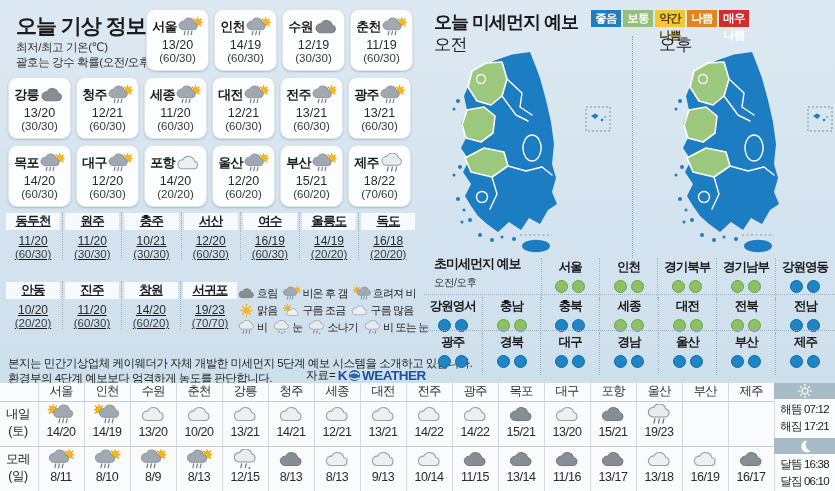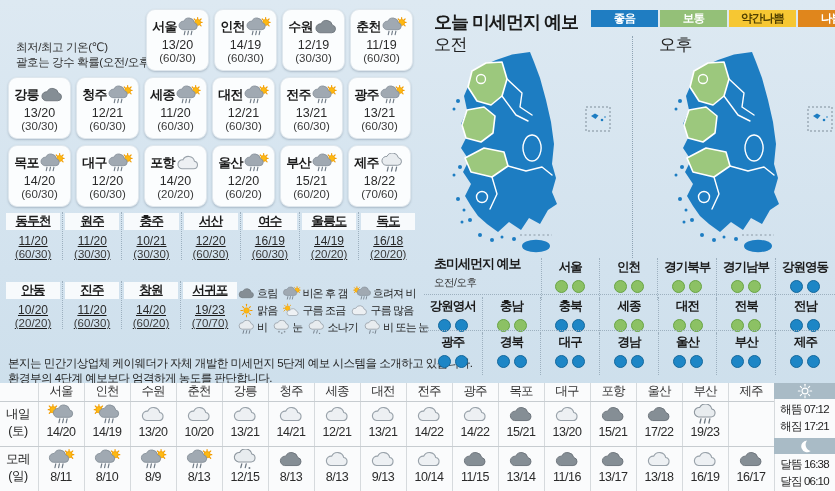--- a/index.html
+++ b/index.html
@@ -29,21 +29,21 @@
   .lgicon{width:19px;height:15px;margin-right:1px;flex:none;}
   .lglabel{font-size:11px;color:#222;letter-spacing:-0.8px;white-space:nowrap;}
   .footer{position:absolute;left:8px;font-size:11.5px;color:#222;letter-spacing:-0.5px;}
   .source{position:absolute;left:306px;top:368px;display:flex;align-items:center;}
   .srclabel{font-size:11.5px;color:#222;margin-right:2px;}
   .brand{color:#1d4f9e;font-weight:bold;font-size:13.5px;letter-spacing:-0.5px;display:flex;align-items:center;}
   .globe{width:13px;height:13px;margin:0 1px;}
   
   .rtitle{position:absolute;left:434px;top:10px;font-size:18px;font-weight:bold;letter-spacing:-1px;}
   .levels{position:absolute;left:591px;top:10px;display:flex;gap:2px;}
-  .level{width:67px;height:17px;line-height:17px;text-align:center;font-size:11.5px;font-weight:bold;letter-spacing:-0.8px;}
+  .level{width:30px;height:17px;line-height:17px;text-align:center;font-size:11.5px;font-weight:bold;letter-spacing:-0.8px;}
   .mlabel{position:absolute;top:33px;font-size:17px;color:#222;letter-spacing:-0.5px;}
   .map{position:absolute;top:49px;width:177px;height:207px;}
   .vdivider{position:absolute;left:632px;top:36px;height:222px;border-left:1px dotted #8fa3b3;}
   .dtitle{position:absolute;left:434px;top:255px;font-size:13px;font-weight:bold;letter-spacing:-1px;text-align:right;}
   .dsub{position:absolute;left:434px;top:276px;font-size:10.5px;color:#333;letter-spacing:-0.5px;}
   .drow{position:absolute;display:flex;}
   .dcell{width:58.7px;text-align:center;border-right:1px dotted #9db0bf;box-sizing:border-box;padding:1px 0 3px;}
   .drow .dcell:last-child{border-right:none;}
   .dcell.firstb{border-left:1px dotted #9db0bf;}
   .dname{font-size:12.5px;font-weight:bold;letter-spacing:-1px;margin-bottom:3px;}
@@ -214,20 +214,21 @@
       <rect x="150" y="58" width="24" height="24" fill="none" stroke="#7f8d99" stroke-width="1" stroke-dasharray="2 2"></rect>
       <path d="M155 67 l4 -2.5 l3.5 2 l-3 3.5 z" fill="#1d7dc2"></path>
       <circle cx="166" cy="71" r="1.3" fill="#1d7dc2"></circle>
         <circle cx="169" cy="68" r="0.8" fill="#1d7dc2"></circle>
     </symbol>
   </defs>
 </svg>
 
 <div class="page">
 
+  <div class="ltitle">오늘 기상 정보</div>
   <div class="lsub" style="top:40px">최저/최고 기온(℃)</div>
   <div class="lsub" style="top:55px">괄호는 강수 확률(오전/오후, %)</div>
   <div class="cards" style="left:146px;top:9px" id="cards-row1">
       <div class="card">
         <div class="card-top">
           <span class="cname">서울</span>
           <svg class="wicon">
             <use href="#i-rain-then-clear"></use>
           </svg>
         </div>
@@ -511,20 +512,30 @@
         <span class="lgitem">
           <svg class="lgicon">
             <use href="#i-rain-or-snow"></use>
           </svg>
           <span class="lglabel">비 또는 눈</span>
         </span>
       </div>
     </div>
   <div class="footer" style="top:356px">본지는 민간기상업체 케이웨더가 자체 개발한 미세먼지 5단계 예보 시스템을 소개하고 있습니다.</div>
   <div class="footer" style="top:371px">환경부의 4단계 예보보다 엄격하게 농도를 판단합니다.</div>
+  <div class="source">
+    <span class="srclabel">자료=</span>
+    <span class="brand">
+      <span>K</span>
+      <svg class="globe">
+          <use href="#i-globe"></use>
+        </svg>
+      <span>WEATHER</span>
+    </span>
+  </div>
 
   <div class="rtitle">오늘 미세먼지 예보</div>
   <div class="levels" id="dust-levels">
       <div class="level" style="background: rgb(31, 125, 194); color: rgb(255, 255, 255);">좋음</div>
       <div class="level" style="background: rgb(148, 192, 120); color: rgb(255, 255, 255);">보통</div>
       <div class="level" style="background: rgb(246, 199, 51); color: rgb(81, 64, 0);">약간나쁨</div>
       <div class="level" style="background: rgb(224, 134, 28); color: rgb(255, 255, 255);">나쁨</div>
       <div class="level" style="background: rgb(210, 45, 43); color: rgb(255, 255, 255);">매우나쁨</div>
     </div>
   <div class="mlabel" style="left:434px">오전</div>
@@ -742,26 +753,20 @@
           <div class="btemp">13/20</div>
         </div>
         <div class="bcell">
           <svg class="bicon">
             <use href="#i-overcast"></use>
           </svg>
           <div class="btemp">15/21</div>
         </div>
         <div class="bcell">
           <svg class="bicon">
-            <use href="#i-overcast"></use>
-          </svg>
-          <div class="btemp">17/22</div>
-        </div>
-        <div class="bcell">
-          <svg class="bicon">
             <use href="#i-rain"></use>
           </svg>
           <div class="btemp">19/23</div>
         </div>
       </div>
     <div class="brow" style="top:64px" id="btable-row2">
         <div class="bcell">
           <svg class="bicon">
             <use href="#i-rain-then-clear"></use>
           </svg>

